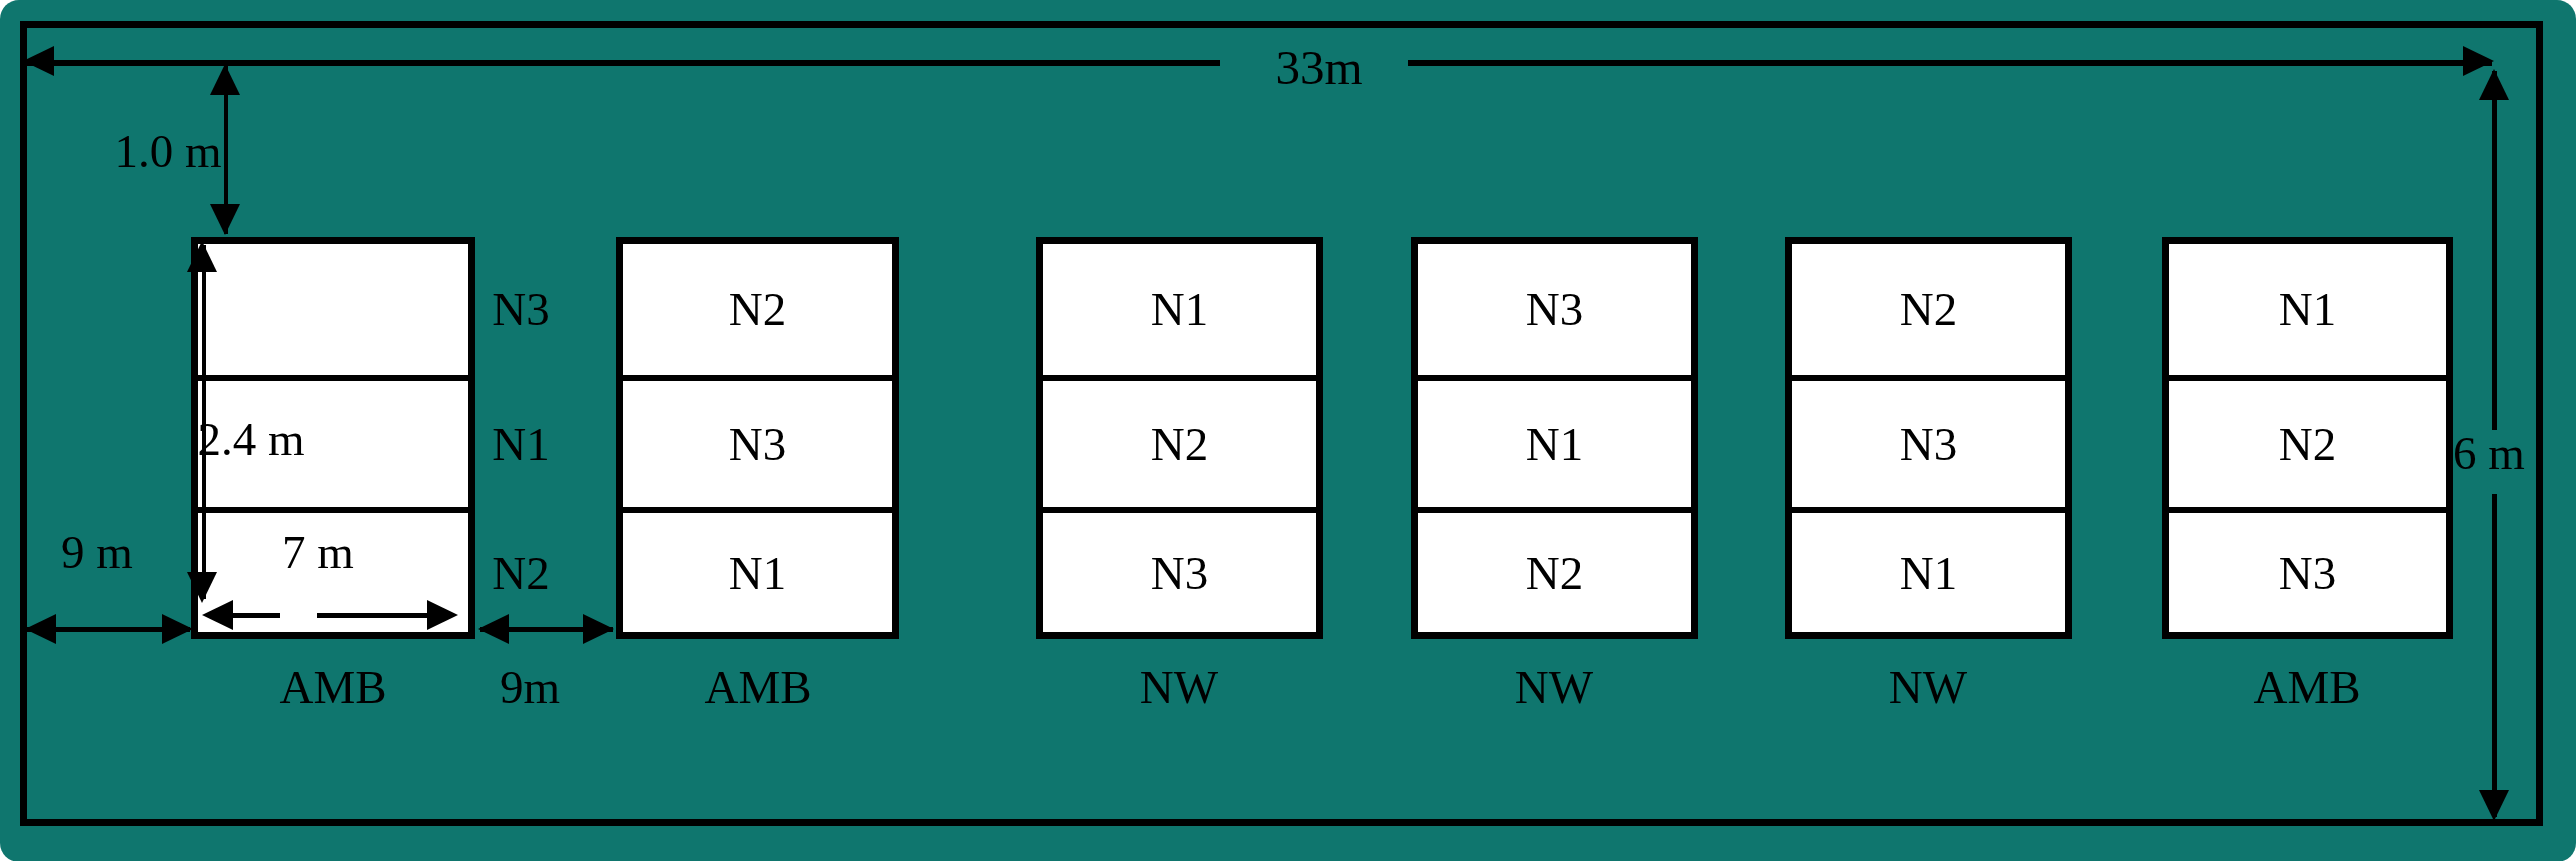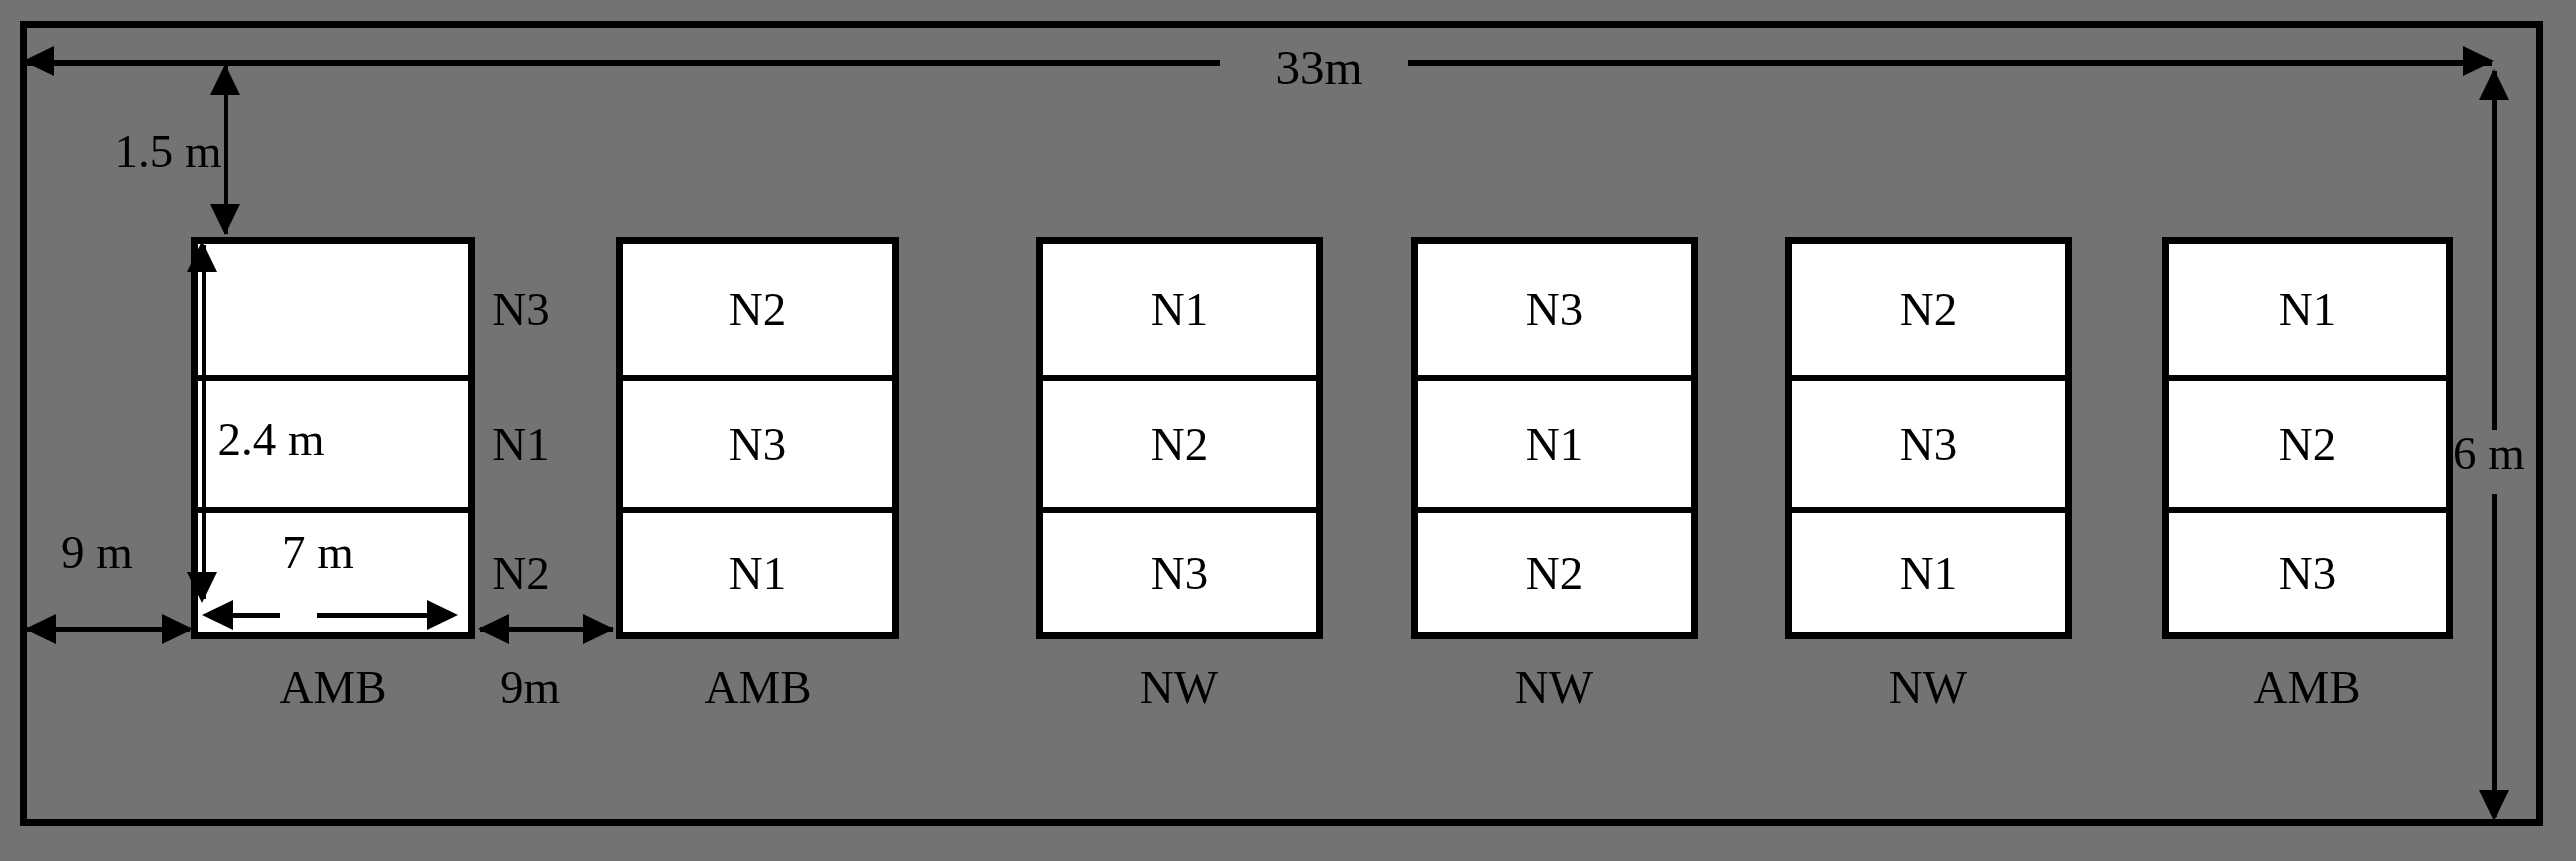--- a/index.html
+++ b/index.html
@@ -1,24 +1,25 @@
 <!DOCTYPE html>
 <html style="font-size:12.5px"><head>
 <meta charset="utf-8">
 <style>
   * { box-sizing: border-box; }
   html, body { margin: 0; padding: 0; background: #ffffff; }
   .canvas {
     position: relative;
     width: 2576px;
     height: 862px;
-    background: #737373;
+    background: #0f766e;
     font-family: "Liberation Serif", serif;
     color: #000000;
     overflow: hidden;
+    border-radius: 19px;
   }
   .rect { position: absolute; border: 7px solid #000; background: transparent; }
   .block { position: absolute; top: 237px; height: 402px; border: 7px solid #000; background: #fff; }
   .divider { position: absolute; left: 0; right: 0; height: 6.3px; background: #000; }
   .d1 { top: 131px; }
   .d2 { top: 263px; }
   .cell-label {
     position: absolute; left: 50%; transform: translate(-50%, -50%);
     font-size: 47px; line-height: 1; white-space: nowrap;
   }
@@ -44,21 +45,21 @@
 
   <div class="hline" style="left:24px; top:60px; width:1196px;"></div>
   <div class="hline" style="left:1408px; top:60px; width:1084px;"></div>
   <div class="ah ah-l" style="left:23px; top:46px;"></div>
   <div class="ah ah-r" style="left:2463px; top:46px;"></div>
   <div class="lbl lbl-big" style="left:1319px; top:67px;">33m</div>
 
   <div class="vline" style="left:224px; top:66px; height:168px;"></div>
   <div class="ah ah-u" style="left:210px; top:64px;"></div>
   <div class="ah ah-d" style="left:210px; top:204px;"></div>
-  <div class="lbl" style="left:168px; top:151px;">1.5 m</div>
+  <div class="lbl" style="left:168px; top:151px;">1.0 m</div>
 
   <div class="vline" style="left:2492px; top:71px; height:359px; width:4.7px;"></div>
   <div class="vline" style="left:2492px; top:494px; height:323px; width:4.7px;"></div>
   <div class="ah ah-u" style="left:2479px; top:69px;"></div>
   <div class="ah ah-d" style="left:2479px; top:790px;"></div>
   <div class="lbl" style="left:2489px; top:453px;">6 m</div>
 
   <div class="block" style="left:191px; width:284px;">
     <div class="divider d1"></div>
     <div class="divider d2"></div>
@@ -66,21 +67,21 @@
     <div class="cell-label" style="top:200px;"></div>
     <div class="cell-label" style="top:329px;"></div>
   </div>
   <div class="lbl" style="left:521px; top:309px;">N3</div>
   <div class="lbl" style="left:521px; top:444px;">N1</div>
   <div class="lbl" style="left:521px; top:573px;">N2</div>
 
   <div class="vline" style="left:202px; top:245px; height:354px;"></div>
   <div class="ah ah-u" style="left:187px; top:241px;"></div>
   <div class="ah ah-d" style="left:187px; top:572px;"></div>
-  <div class="lbl" style="left:271px; top:439px;">2.4 m</div>
+  <div class="lbl" style="left:251px; top:439px;">2.4 m</div>
 
   <div class="lbl" style="left:318px; top:552px;">7 m</div>
   <div class="hline" style="left:231px; top:613px; width:49px; height:4.7px;"></div>
   <div class="ah ah-l" style="left:202px; top:600px;"></div>
   <div class="hline" style="left:317px; top:613px; width:110px; height:4.7px;"></div>
   <div class="ah ah-r" style="left:427px; top:600px;"></div>
 
   <div class="hline" style="left:27.4px; top:627px; width:163px; height:4.7px;"></div>
   <div class="ah ah-l" style="left:25px; top:614px;"></div>
   <div class="ah ah-r" style="left:162px; top:614px;"></div>

